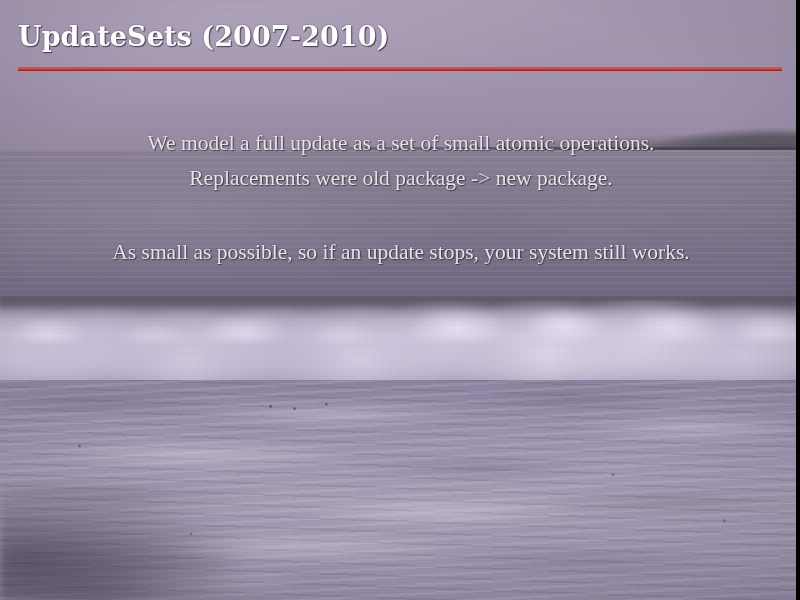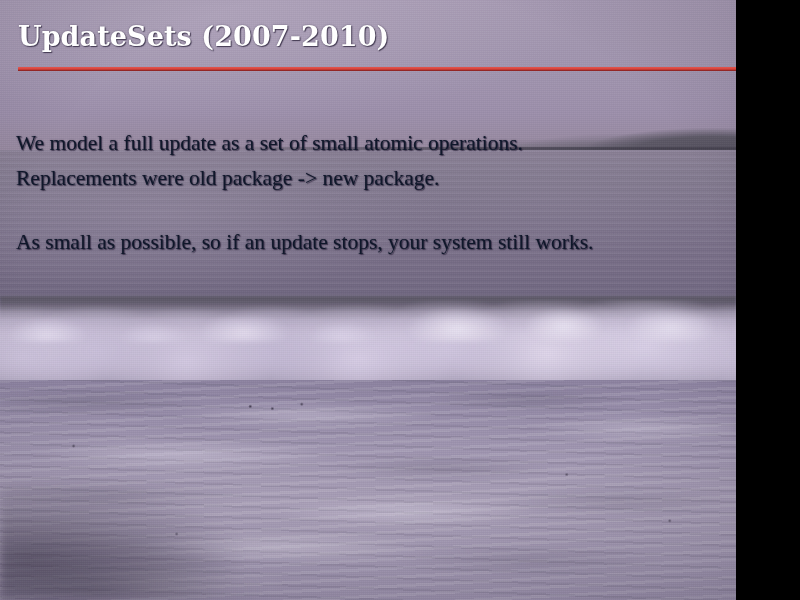--- a/index.html
+++ b/index.html
@@ -7,21 +7,21 @@
     margin: 0;
     padding: 0;
     background: #000;
   }
   body {
     font-family: "Liberation Serif", serif;
   }
 
   .slide {
     position: relative;
-    width: 736px;
+    width: 796px;
     height: 600px;
     overflow: hidden;
     background: #7d738c;
   }
 
   
   .photo {
     position: absolute;
     inset: 0;
     overflow: hidden;
@@ -297,29 +297,30 @@
     left: 16px;
     top: 126px;
     width: 770px;
   }
 
   .body-line {
     font-family: "Liberation Serif", serif;
     font-weight: normal;
     font-size: 21.5px;
     line-height: 34.5px;
-    color: #0f172a;
+    color: #e5e5e5;
     text-shadow:
       1px 1px 1px rgba(40,32,56,.70),
       0 0 2px rgba(40,32,56,.40);
     white-space: nowrap;
+    text-align: center;
   }
 
   .body-line.spaced {
-    margin-top: 30px;
+    margin-top: 40px;
   }
 </style>
 </head>
 <body>
 
 <div class="slide">
 
   <div class="photo">
     <div class="sky"></div>
     <div class="sky-haze"></div>

